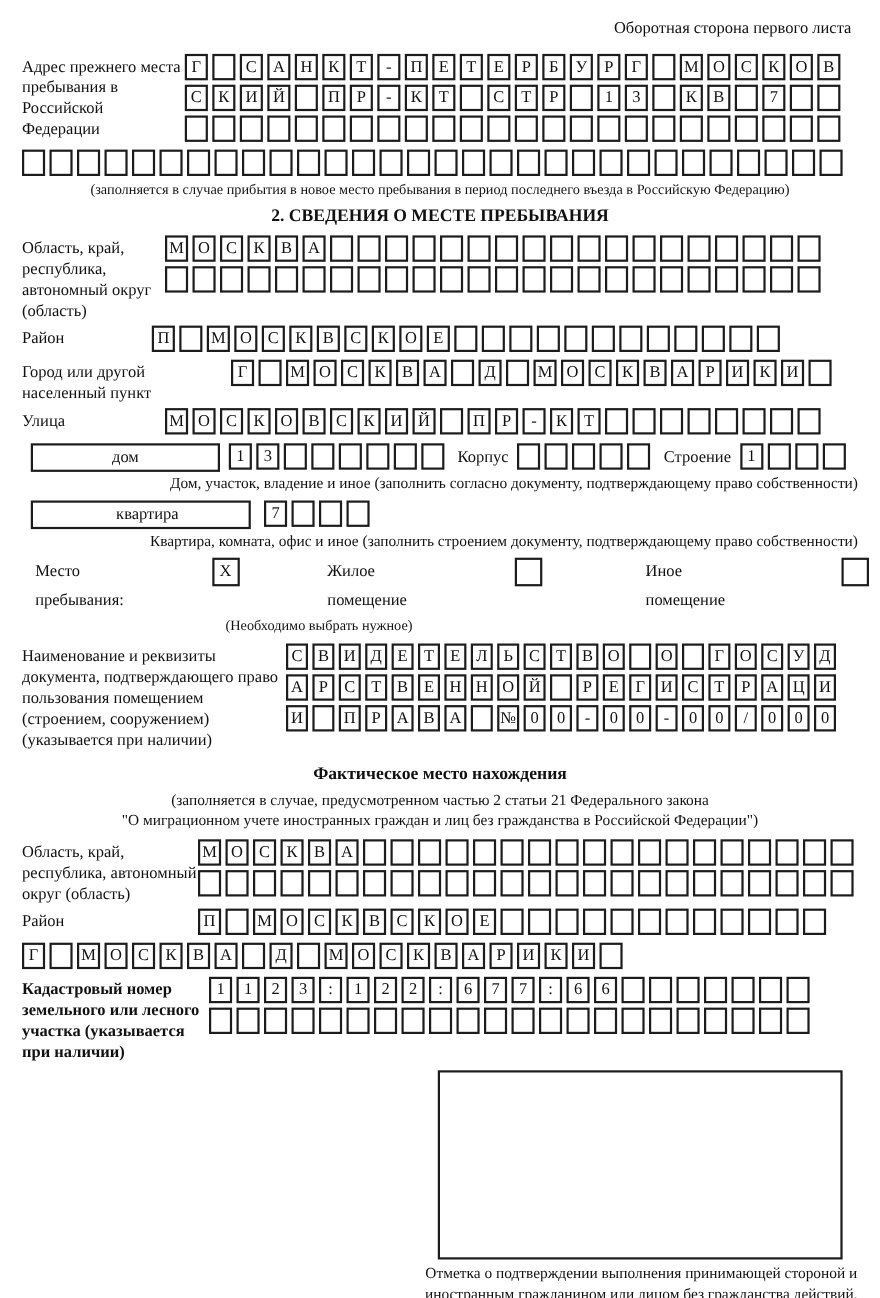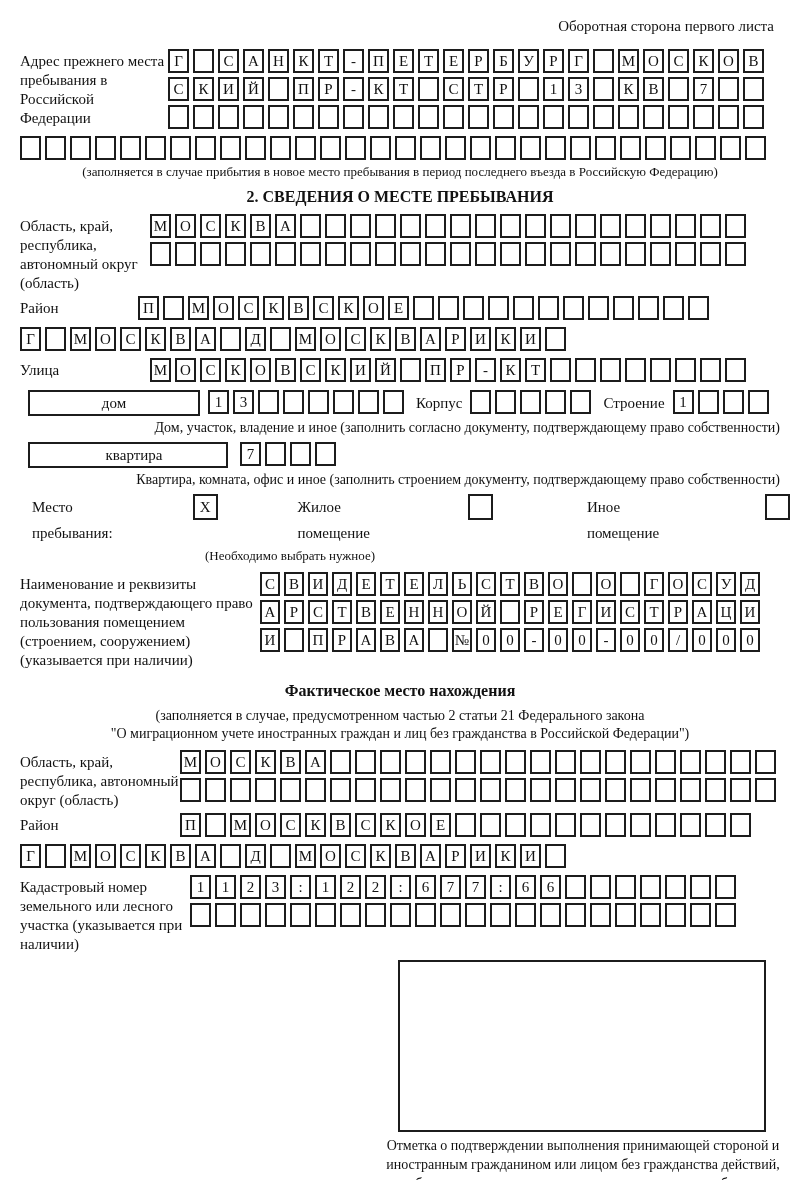--- a/index.html
+++ b/index.html
@@ -9,21 +9,21 @@
   .header-note { text-align:right; font-size:15px; margin:8px 6px 14px 0; }
 
   .frow { display:flex; align-items:flex-start; margin-bottom:3px; }
   .flabel { font-size:15px; line-height:19px; flex-shrink:0; padding-top:3px; }
 
   .cellrow { white-space:nowrap; height:24px; margin-bottom:4px; }
   .cell { display:inline-block; box-sizing:border-box; width:21px; height:24px; border:2px solid #1c1c1c;
           margin-right:4px; text-align:center; font-size:15px; line-height:20px; vertical-align:top; background:#fff; }
   .cells-sm .cell { width:20px; margin-right:4px; }
 
-  .w148{width:148px;} .w130{width:130px;} .w118{width:118px;} .w190{width:190px;} .w160{width:160px;} .w170{width:170px;} .w240{width:240px;}
+  .w148{width:148px;} .w130{width:130px;} .w118{width:118px;} .w190{width:190px;} .w160{width:160px;} .w170{width:170px;font-weight:bold;} .w240{width:240px;}
 
   .caption { font-size:13px; text-align:center; margin:2px 0 8px 0; }
   .caption-left { font-size:14px; text-align:right; margin:1px 0 6px 12px; }
   .sec-title { text-align:center; font-weight:bold; font-size:16px; margin:4px 0 8px 0; }
 
   .labelbox { display:inline-block; box-sizing:border-box; border:2px solid #1c1c1c; height:26px; line-height:22px;
               text-align:center; font-size:15px; vertical-align:top; background:#fff; }
   .inline-row { display:flex; align-items:flex-start; margin:4px 0 2px 8px; }
   .inline-gap { display:inline-block; font-size:15px; line-height:26px; padding:0 8px; flex-shrink:0; }
 
@@ -62,20 +62,21 @@
       <div class="cellrow"><span class="cell"></span><span class="cell"></span><span class="cell"></span><span class="cell"></span><span class="cell"></span><span class="cell"></span><span class="cell"></span><span class="cell"></span><span class="cell"></span><span class="cell"></span><span class="cell"></span><span class="cell"></span><span class="cell"></span><span class="cell"></span><span class="cell"></span><span class="cell"></span><span class="cell"></span><span class="cell"></span><span class="cell"></span><span class="cell"></span><span class="cell"></span><span class="cell"></span><span class="cell"></span><span class="cell"></span></div>
     </div>
   </div>
 
   <div class="frow">
     <div class="flabel w118">Район</div>
     <div class="cellrow"><span class="cell">П</span><span class="cell"></span><span class="cell">М</span><span class="cell">О</span><span class="cell">С</span><span class="cell">К</span><span class="cell">В</span><span class="cell">С</span><span class="cell">К</span><span class="cell">О</span><span class="cell">Е</span><span class="cell"></span><span class="cell"></span><span class="cell"></span><span class="cell"></span><span class="cell"></span><span class="cell"></span><span class="cell"></span><span class="cell"></span><span class="cell"></span><span class="cell"></span><span class="cell"></span><span class="cell"></span></div>
   </div>
 
   <div class="frow">
+    <div class="flabel w190">Город или другой населенный пункт</div>
     <div class="cellrow"><span class="cell">Г</span><span class="cell"></span><span class="cell">М</span><span class="cell">О</span><span class="cell">С</span><span class="cell">К</span><span class="cell">В</span><span class="cell">А</span><span class="cell"></span><span class="cell">Д</span><span class="cell"></span><span class="cell">М</span><span class="cell">О</span><span class="cell">С</span><span class="cell">К</span><span class="cell">В</span><span class="cell">А</span><span class="cell">Р</span><span class="cell">И</span><span class="cell">К</span><span class="cell">И</span><span class="cell"></span></div>
   </div>
 
   <div class="frow">
     <div class="flabel w130">Улица</div>
     <div class="cellrow"><span class="cell">М</span><span class="cell">О</span><span class="cell">С</span><span class="cell">К</span><span class="cell">О</span><span class="cell">В</span><span class="cell">С</span><span class="cell">К</span><span class="cell">И</span><span class="cell">Й</span><span class="cell"></span><span class="cell">П</span><span class="cell">Р</span><span class="cell">-</span><span class="cell">К</span><span class="cell">Т</span><span class="cell"></span><span class="cell"></span><span class="cell"></span><span class="cell"></span><span class="cell"></span><span class="cell"></span><span class="cell"></span><span class="cell"></span></div>
   </div>
 
   <div class="inline-row">
     <span class="labelbox" style="width:172px;">дом</span>

